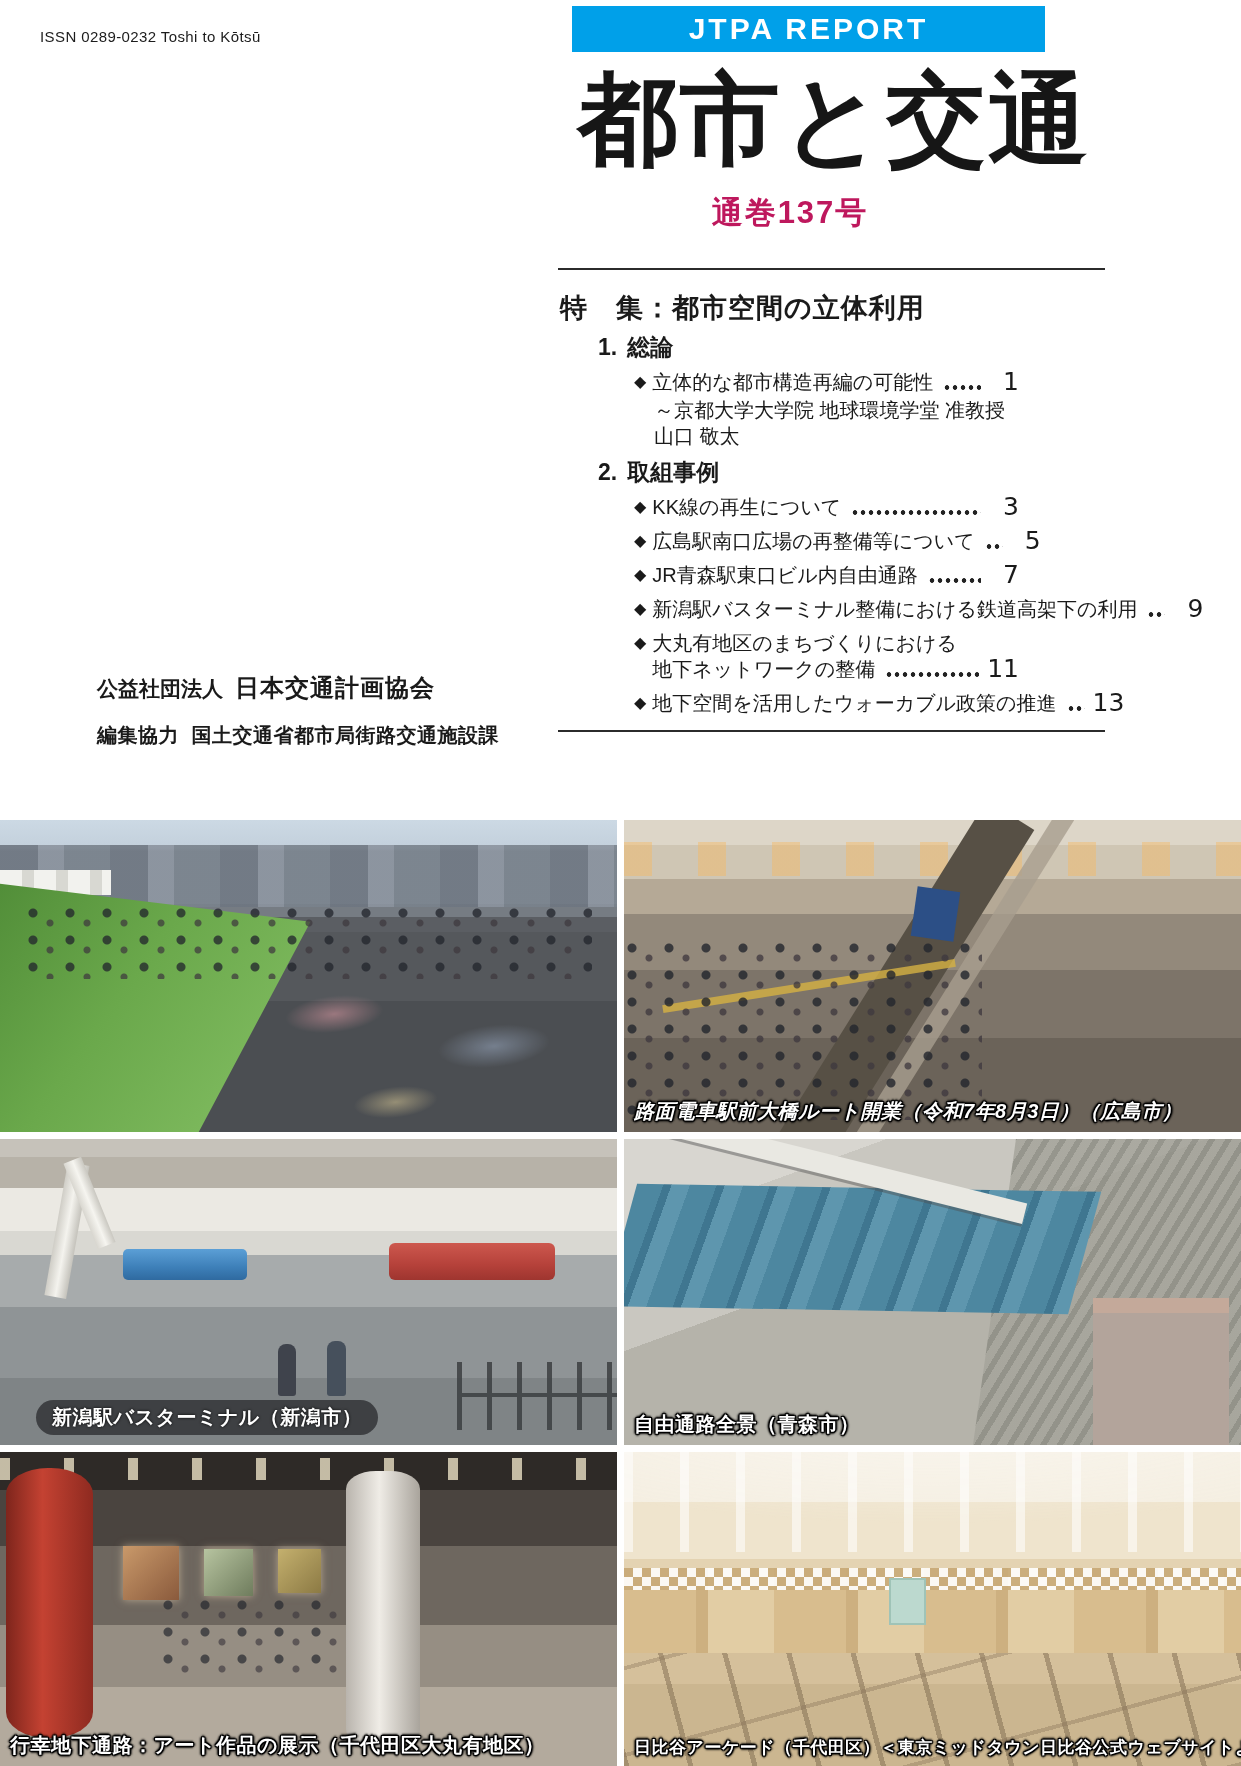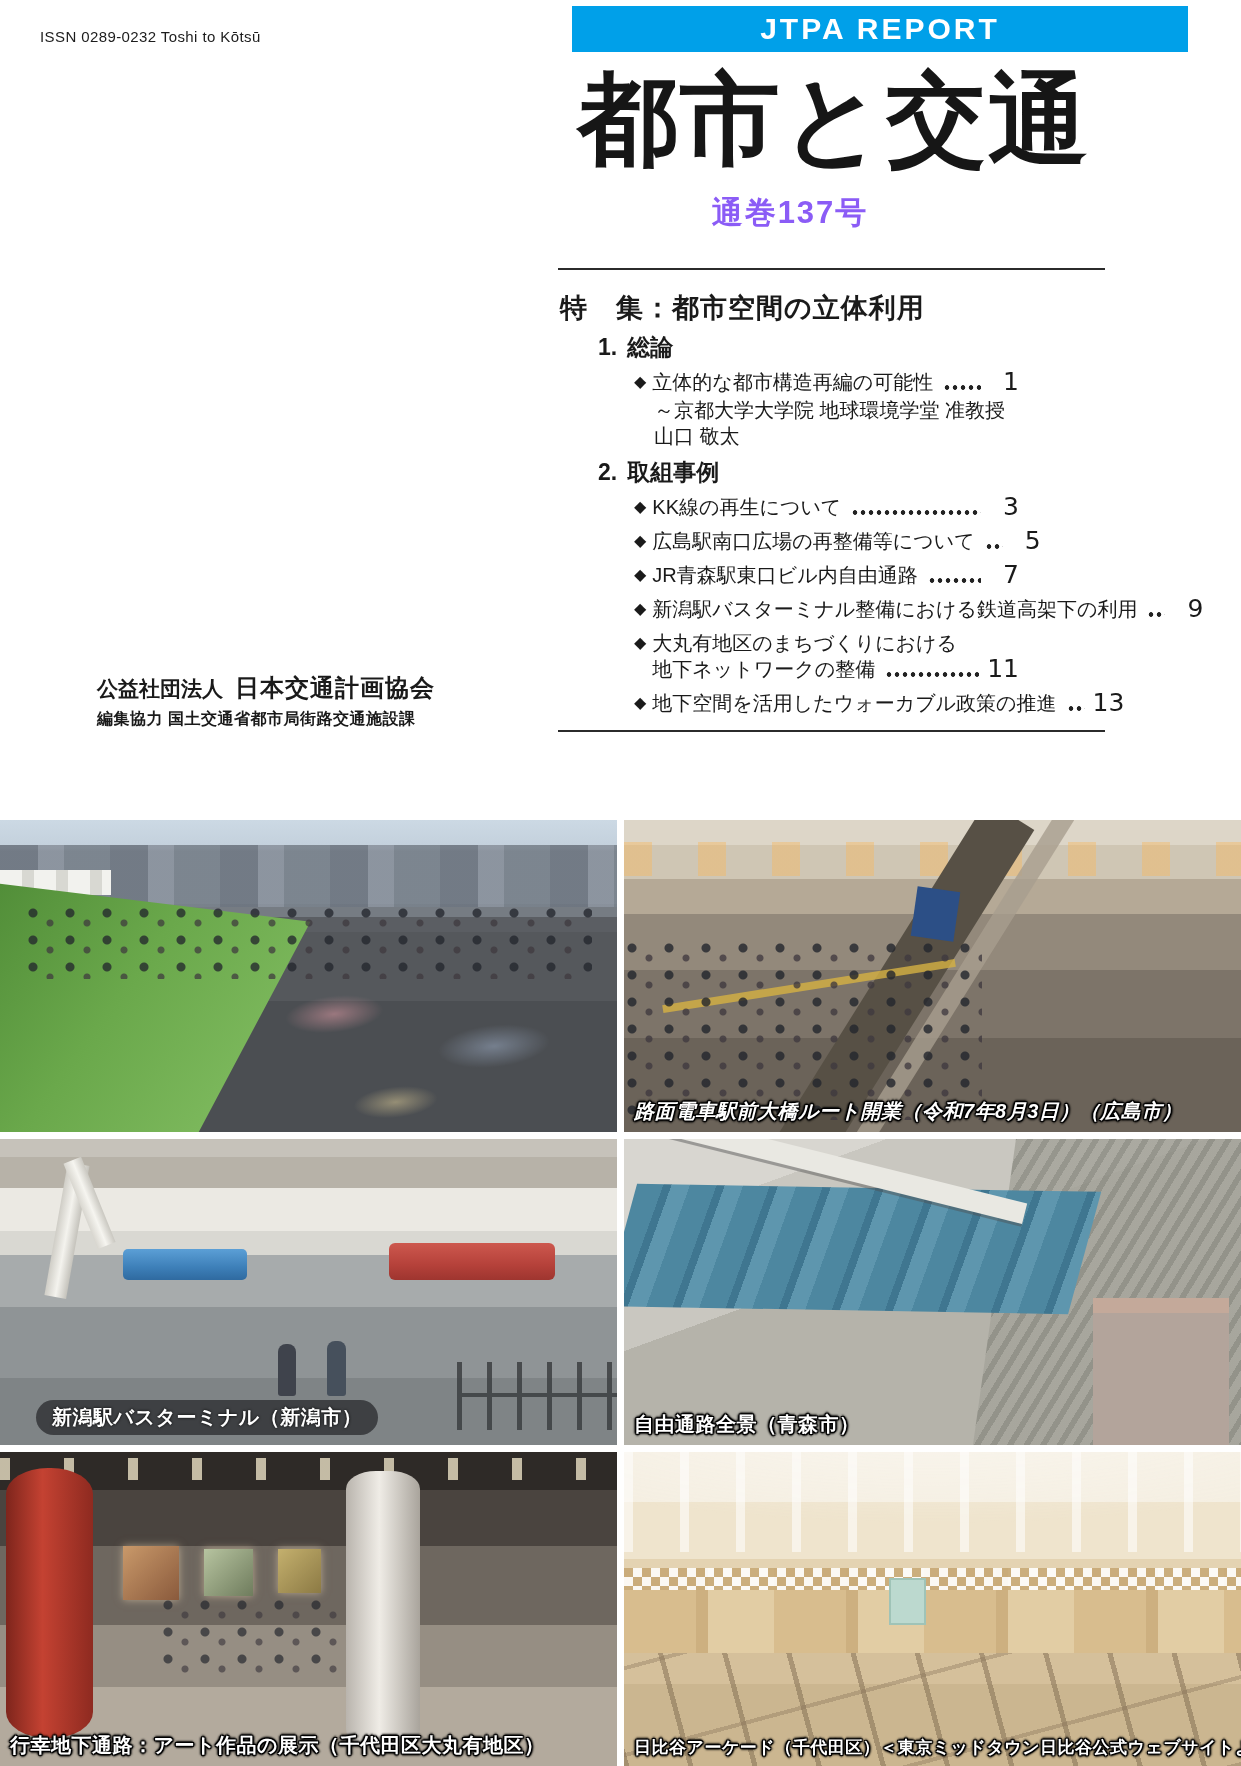--- a/index.html
+++ b/index.html
@@ -3,21 +3,21 @@
 <meta charset="utf-8">
 <style>
   * { box-sizing: border-box; margin: 0; padding: 0; }
   html, body { background: #ffffff; }
   body { font-family: "Liberation Sans", sans-serif; color: #1a1a1a; }
   #page { position: relative; width: 1241px; height: 1766px; background: #fff; overflow: hidden; margin: 0 auto; }
 
   
   .issn { position: absolute; left: 40px; top: 28px; font-size: 15px; letter-spacing: .4px; color: #1c1c1c; }
 
-  .banner { position: absolute; left: 572px; top: 6px; width: 616px; height: 46px;
+  .banner { position: absolute; left: 572px; top: 6px; width: 473px; height: 46px;
             display: flex; align-items: center; justify-content: center; }
   .banner span { color: #fff; font-size: 30px; font-weight: bold; letter-spacing: 3px; }
 
   .main-title { position: absolute; left: 490px; top: 48px; width: 600px; height: 142px;
                 text-align: right; font-family: "DejaVu Serif", serif; font-weight: 700;
                 font-size: 100px; line-height: 142px; letter-spacing: 2px; color: #161616; }
   .issue-no { position: absolute; left: 490px; top: 192px; width: 600px; text-align: center;
               font-size: 31px; font-weight: bold; letter-spacing: 2px; }
 
   
@@ -35,21 +35,21 @@
   .pg { font-size: 25px; line-height: 26px; min-width: 30px; text-align: right; font-family: "DejaVu Sans", sans-serif; }
   .toc-sub { margin: 2px 86px 0 96px; font-size: 20px; line-height: 26px; }
   .stack { flex: 1 1 auto; display: flex; flex-direction: column; }
   .stack .row2 { display: flex; align-items: flex-start; }
 
   
   .publisher { position: absolute; left: 97px; top: 672px; }
   .pub-line1 { display: flex; align-items: baseline; gap: 12px; }
   .pub-prefix { font-size: 21px; font-weight: bold; }
   .pub-name { font-size: 24px; font-weight: bold; letter-spacing: 1px; }
-  .pub-coop { margin-top: 5px; font-size: 16px; font-weight: bold; letter-spacing: .5px; }
+  .pub-coop { margin-top: 18px; font-size: 20px; font-weight: bold; letter-spacing: .5px; font-family: Liberation Mono, monospace; }
 
   
   .photo-grid { position: absolute; left: 0; top: 820px; width: 1241px; height: 946px;
                 display: grid; grid-template-columns: 617px 617px; grid-template-rows: 312px 306px 314px; gap: 7px; }
   .photo { position: relative; overflow: hidden; }
   .caption { position: absolute; left: 10px; bottom: 7px; font-size: 20px; font-weight: bold; color: #fff;
              white-space: nowrap; letter-spacing: .5px;
              text-shadow: -2px 0 2px #000, 2px 0 2px #000, 0 -2px 2px #000, 0 2px 2px #000,
                           -1px -1px 0 #000, 1px 1px 0 #000, 1px -1px 0 #000, -1px 1px 0 #000; }
   .caption.small { font-size: 17px; }
@@ -148,21 +148,21 @@
 
 <div id="page">
 
   <div class="issn">ISSN 0289-0232  Toshi to Kōtsū</div>
 
   <div class="banner" style="background:#00A0E9;">
     <span>JTPA REPORT</span>
   </div>
 
   <div class="main-title">都市と交通</div>
-  <div class="issue-no" style="color:#8b5cf6;">通巻137号</div>
+  <div class="issue-no" style="color:#be185d;">通巻137号</div>
 
   <div class="toc">
     <div class="toc-heading">特　集：都市空間の立体利用</div>
 
     <div class="toc-sec">
       <span class="sec-num">1.</span><span>総論</span>
     </div>
 
     <div class="toc-item">
       <span class="bullet">◆</span>

